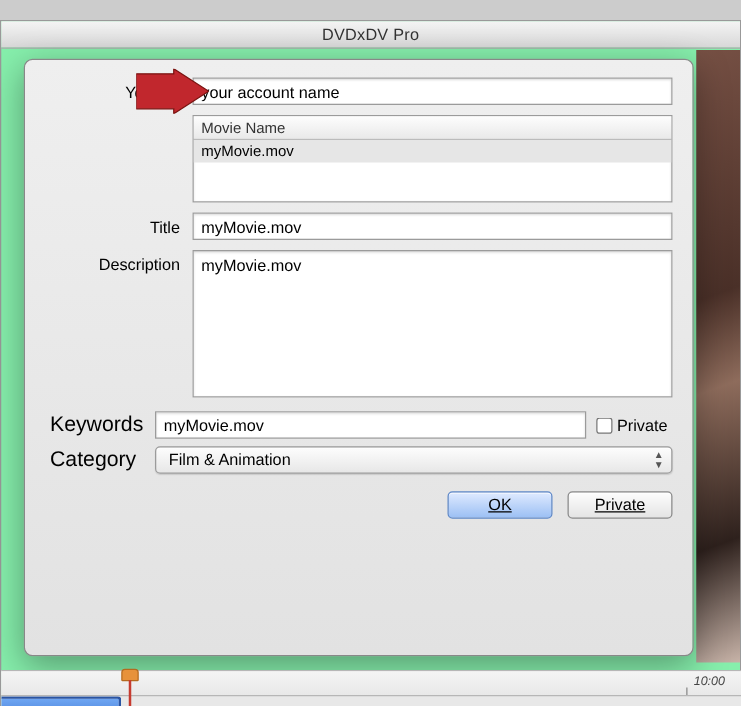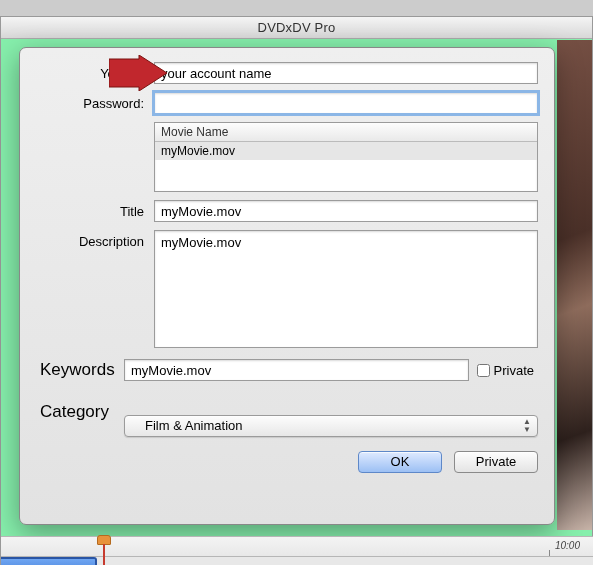--- a/index.html
+++ b/index.html
@@ -134,39 +134,39 @@
   .select-wrap {
     flex: 1;
     position: relative;
   }
   .mac-select {
     width: 100%;
     height: 22px;
     background: linear-gradient(#fdfdfd,#e7e7e7);
     border: 1px solid #9b9b9b;
     border-radius: 4px;
-    padding: 2px 24px 2px 20px;
+    padding: 2px 24px 2px 10px;
     font-size: 13px;
     line-height: 16px;
     box-shadow: 0 1px 0 rgba(255,255,255,.6) inset, 0 1px 1px rgba(0,0,0,.12);
     position: relative;
-    margin-top: 28px;
   }
   .mac-select .arrows {
     position: absolute;
     right: 6px; top: 2px;
     font-size: 8px;
     line-height: 8px;
     color: #555;
   }
   .button-row {
     display: flex;
     justify-content: flex-end;
     gap: 12px;
     margin-top: 14px;
+    text-decoration: underline;
   }
   .mac-btn {
     min-width: 84px;
     height: 22px;
     border: 1px solid #8a8a8a;
     border-radius: 4px;
     background: linear-gradient(#fdfdfd,#e4e4e4);
     font-size: 13px;
     text-align: center;
     line-height: 20px;
@@ -266,26 +266,20 @@
 
   <div class="sheet">
 
     <div class="row">
       <div class="label">YouTub</div>
       <div class="field">
         <input type="text" value="your account name" style="">
       </div>
     </div>
 
-    <div class="row">
-      <div class="label">Password:</div>
-      <div class="field">
-        <input type="password" value="" style="">
-      </div>
-    </div>
 
     <div class="row">
       <div class="label"></div>
       <div class="field">
         <div class="listbox">
           <div class="list-header">Movie Name</div>
           <div class="list-row">myMovie.mov</div>
         </div>
       </div>
     </div>

